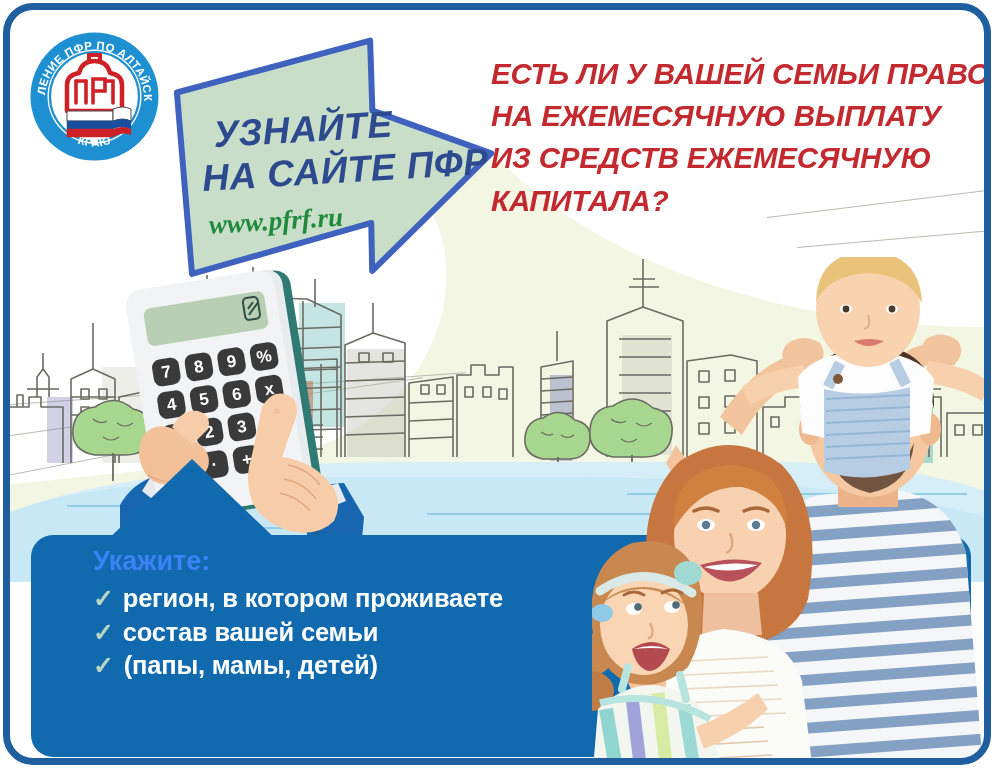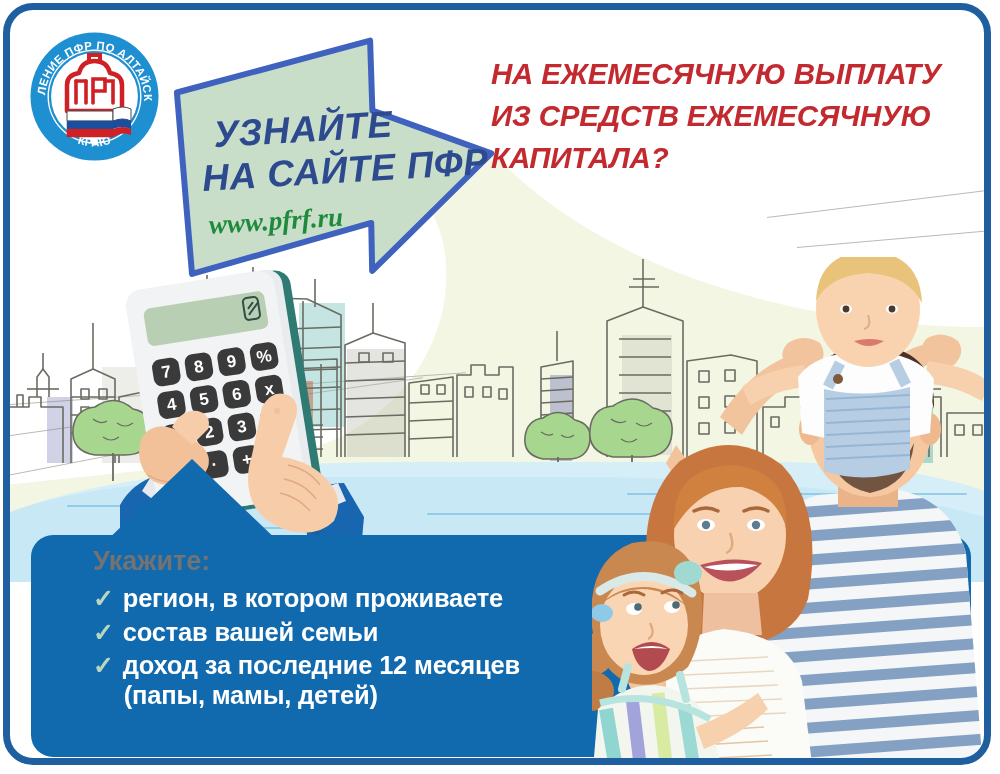--- a/index.html
+++ b/index.html
@@ -116,21 +116,21 @@
   }
   .panel-tab{
     position:absolute;left:95px;top:452px;width:0;height:0;
     border-left:90px solid transparent;border-right:90px solid transparent;
     border-bottom:86px solid #1169ae;z-index:29;
   }
   .panel-inner{
     position:absolute;left:86px;top:540px;width:560px;z-index:42;
   }
   .panel-title{
-    color:#737373;font-weight:bold;font-size:27px;line-height:1.1;
+    color:#3b82f6;font-weight:bold;font-size:27px;line-height:1.1;
     margin-bottom:7px;font-family:"Liberation Sans",sans-serif;
   }
   .panel-list{list-style:none;margin:0;padding:0;}
   .panel-list li{
     display:flex;align-items:flex-start;color:#ffffff;font-weight:bold;
     font-size:25.5px;line-height:1.17;margin-bottom:4px;
     font-family:"Liberation Sans",sans-serif;letter-spacing:-0.2px;
   }
   .check{
     color:#b9d6c2;font-size:25px;font-weight:bold;margin-right:9px;
@@ -278,20 +278,21 @@
         <polygon points="12,48 208,8 206,78 322,128 196,238 198,190 16,230" fill="#c9dec9" stroke="#3f62bf" stroke-width="6" stroke-linejoin="round"></polygon>
       </svg>
       <div class="arrow-label">
         <div class="arrow-l1">УЗНАЙТЕ</div>
         <div class="arrow-l2">НА САЙТЕ ПФР</div>
         <div class="arrow-url">www.pfrf.ru</div>
       </div>
     </div>
 
     <div class="headline">
+      <div class="hl">ЕСТЬ ЛИ У ВАШЕЙ СЕМЬИ ПРАВО</div>
       <div class="hl">НА ЕЖЕМЕСЯЧНУЮ ВЫПЛАТУ</div>
       <div class="hl">ИЗ СРЕДСТВ ЕЖЕМЕСЯЧНУЮ</div>
       <div class="hl">КАПИТАЛА?</div>
     </div>
 
     <svg class="logo" viewBox="0 0 135 135">
       <defs>
         <path id="ringTop" d="M 18,70 A 49,49 0 0 1 117,70"></path>
         <path id="ringBot" d="M 22,72 A 45,45 0 0 0 113,72"></path>
       </defs>
@@ -576,21 +577,20 @@
         </li>
         <li>
           <span class="check">✓</span>
           <span>
               <span class="li-txt">состав вашей семьи</span>
             </span>
         </li>
         <li>
           <span class="check">✓</span>
           <span>
-            <span class="li-txt">доход за последние 12 месяцев</span>
             <span class="li-sub">(папы, мамы, детей)</span>
           </span>
         </li>
       </ul>
     </div>
 
   </div>
   <div class="frame"></div>
 </div>
 

